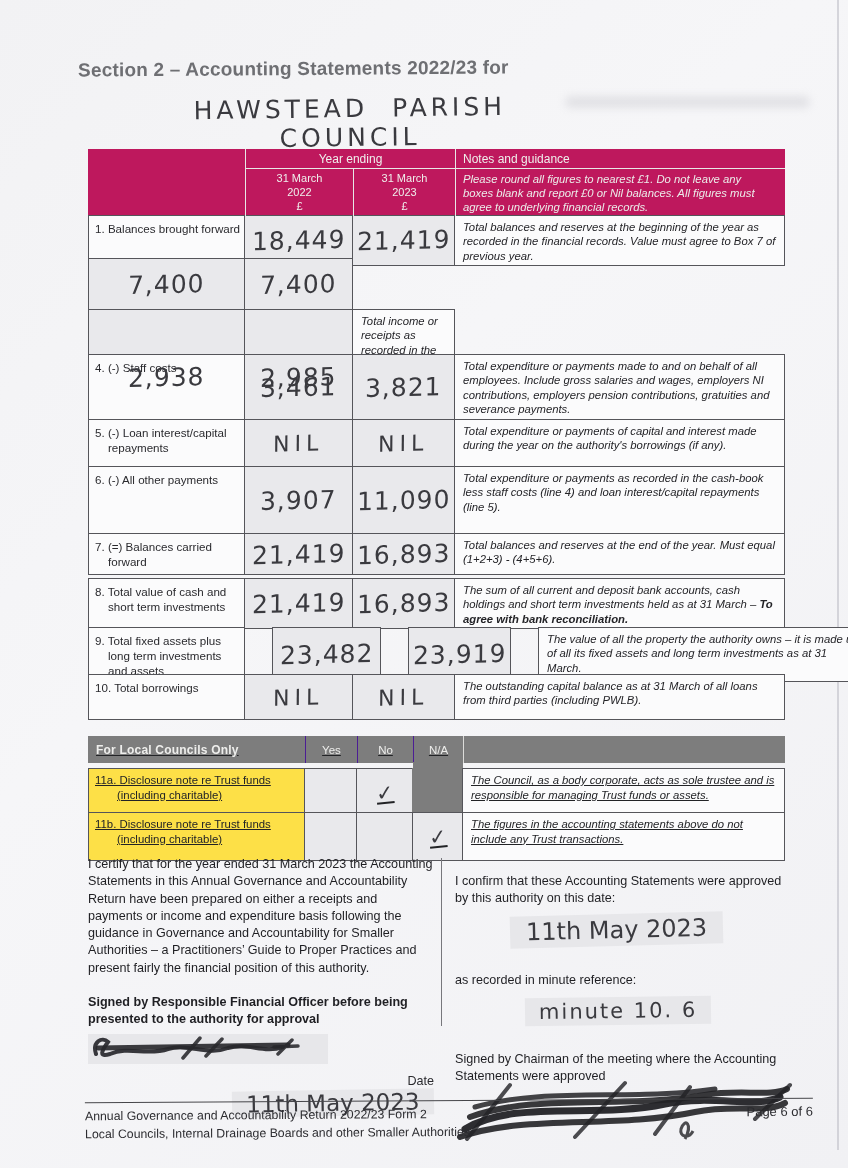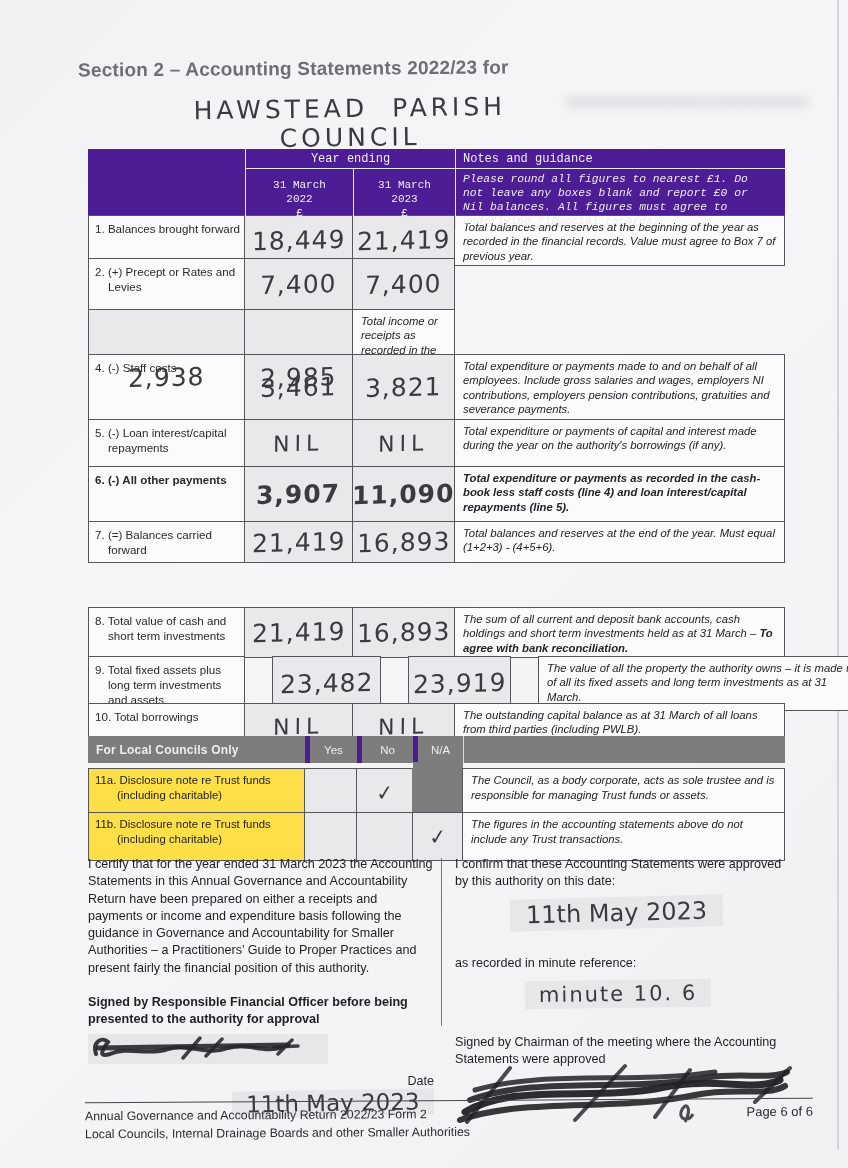--- a/index.html
+++ b/index.html
@@ -18,21 +18,21 @@
   }
   .hw{font-family:"DejaVu Sans",sans-serif;color:#3a3a3f;}
   .council-name{
     position:absolute;left:130px;top:94px;width:440px;text-align:center;
     font-size:25px;letter-spacing:4px;word-spacing:12px;transform:rotate(-.8deg);
   }
 
   
   .tbl{position:absolute;left:88px;width:697px;}
   .grid-row{display:grid;grid-template-columns:157px 108px 102px 330px;margin-top:-1px;}
-  .hdr{background:#4c1d95;color:#efefec;font-family:Liberation Mono, monospace;}
+  .hdr{background:#be185d;color:#efefec;}
   .hdr-top{height:20px;}
   .hdr-sub{height:48px;}
   .hdr-cell{position:relative;display:flex;align-items:center;}
   .hdr-year{grid-column:2/4;justify-content:center;font-size:12px;border-left:1px solid #e8e8e6;}
   .hdr-notes-title{padding-left:7px;font-size:12px;border-left:1px solid #e8e8e6;align-items:flex-start;padding-top:3px;}
   .hdr-march{border-left:1px solid #e8e8e6;border-top:1px solid #e8e8e6;justify-content:center;text-align:center;
     font-size:11px;line-height:1.25;white-space:pre-line;}
   .hdr-guidance{border-left:1px solid #e8e8e6;border-top:1px solid #e8e8e6;font-style:italic;font-size:11.3px;
     line-height:1.25;padding:3px 16px 2px 7px;color:#ececea;align-items:flex-start;}
   .cell{border:1px solid #55555a;margin-left:-1px;box-sizing:border-box;}
@@ -43,39 +43,39 @@
   .val .hw{font-size:25px;letter-spacing:1px;transform:rotate(-1.5deg) skewX(-2deg);}
   .val .hw.nil{font-size:22px;letter-spacing:5px;}
   .note{background:#fbfbfc;font-style:italic;font-size:11.3px;line-height:1.27;padding:4px 6px 2px 8px;color:#242428;}
   .note b{font-style:italic;}
 
   
   .lc-row{display:grid;grid-template-columns:217px 52px 56px 50px 322px;margin-top:-1px;}
   .lc-hdr{height:27px;}
   .lc-hdr .c{background:#7d7d7d;color:#eeeeec;display:flex;align-items:center;}
   .lc-hdr .c.first{padding-left:8px;font-size:12px;font-weight:bold;letter-spacing:.2px;}
-  .lc-hdr .c.opt{justify-content:center;font-size:11.5px;border-left:5px solid #4c1d95;}
+  .lc-hdr .c.opt{justify-content:center;font-size:11.5px;border-left:1px solid #4c1d95;}
   .lc-hdr .c.rest{border-left:1px solid #dcdcda;}
   .lc-spacer{height:7px;}
   .lc-spacer .na-dark{background:#7d7d7d;}
   .lc-r{height:40px;}
   .lc-lab{background:#fde047;font-size:11.4px;line-height:1.3;padding:4px 2px 2px 6px;white-space:pre-line;}
   .lc-lab .lab-in{padding-left:22px;text-indent:-22px;}
   .lc-box{background:#e9e9ec;display:flex;align-items:center;justify-content:center;}
   .lc-box.dark{background:#7d7d7d;border-color:#7d7d7d;}
   .check{font-size:21px;color:#3b3b40;transform:rotate(-6deg);font-family:"DejaVu Sans",sans-serif;}
   .lc-note-wrap{padding:0;border:none;margin-left:-1px;}
   .lc-note-inner{border:1px solid #55555a;height:100%;box-sizing:border-box;background:#fbfbfc;
     font-style:italic;font-size:11.3px;line-height:1.3;padding:4px 6px 14px 8px;}
 
   
   .cert{position:absolute;left:88px;top:856px;width:697px;}
   .cert-left{position:absolute;left:0;top:0;width:346px;}
   .cert-divider{position:absolute;left:353px;top:2px;width:1px;height:168px;background:#77777c;}
-  .cert-right{position:absolute;left:367px;top:0;width:330px;}
+  .cert-right{position:absolute;left:367px;top:17px;width:330px;}
   .cert p{margin:0;font-size:12.6px;line-height:1.37;color:#1f1f23;}
   .cert .bold{font-weight:bold;margin-top:17px;}
   .shade{background:#e7e7ea;}
   .sig-left{position:relative;margin-top:6px;width:240px;height:30px;}
   .date-row{display:flex;align-items:flex-end;margin-top:10px;flex-direction:column;}
   .date-label{font-size:12.6px;color:#2a2a2e;padding-bottom:2px;}
   .date-hw{font-size:23px;margin-left:55px;transform:rotate(-1deg);padding:0 14px;}
   .appr-date{font-size:24px;margin:6px 0 0 55px;transform:rotate(-1.5deg);display:inline-block;padding:2px 16px;}
   .minute-label{margin-top:26px !important;}
   .minute-hw{font-size:21px;margin:8px 0 0 70px;transform:rotate(-.8deg);display:inline-block;padding:2px 14px;letter-spacing:2px;}
@@ -120,23 +120,20 @@
       </div>
     <div class="cell val">
         <span class="hw">18,449</span>
       </div>
     <div class="cell val">
         <span class="hw">21,419</span>
       </div>
     <div class="cell note">Total balances and reserves at the beginning of the year as recorded in the financial records. Value must agree to Box 7 of previous year.</div>
   </div>
   <div class="grid-row" style="height:52px;">
-    <div class="cell lab">
-        <span class="lab-in">2. (+) Precept or Rates and Levies</span>
-      </div>
     <div class="cell val">
         <span class="hw">7,400</span>
       </div>
     <div class="cell val">
         <span class="hw">7,400</span>
       </div>
   </div>
   <div class="grid-row" style="height:46px;">
     <div class="cell val">
         <span class="hw">2,938</span>
@@ -163,21 +160,21 @@
         <span class="lab-in">5. (-) Loan interest/capital repayments</span>
       </div>
     <div class="cell val">
         <span class="hw nil">NIL</span>
       </div>
     <div class="cell val">
         <span class="hw nil">NIL</span>
       </div>
     <div class="cell note">Total expenditure or payments of capital and interest made during the year on the authority's borrowings (if any).</div>
   </div>
-  <div class="grid-row" style="height:56px;font-weight:bold;">
+  <div class="grid-row" style="height:68px;">
     <div class="cell lab">
         <span class="lab-in">6. (-) All other payments</span>
       </div>
     <div class="cell val">
         <span class="hw">3,907</span>
       </div>
     <div class="cell val">
         <span class="hw">11,090</span>
       </div>
     <div class="cell note">Total expenditure or payments as recorded in the cash-book less staff costs (line 4) and loan interest/capital repayments (line 5).</div>
@@ -189,21 +186,21 @@
     <div class="cell val">
         <span class="hw">21,419</span>
       </div>
     <div class="cell val">
         <span class="hw">16,893</span>
       </div>
     <div class="cell note">Total balances and reserves at the end of the year. Must equal (1+2+3) - (4+5+6).</div>
   </div>
 </div>
 
-<div class="tbl" style="top:608px;">
+<div class="tbl" style="top:579px;">
   <div class="grid-row" style="height:50px;">
     <div class="cell lab">
         <span class="lab-in">8. Total value of cash and short term investments</span>
       </div>
     <div class="cell val">
         <span class="hw">21,419</span>
       </div>
     <div class="cell val">
         <span class="hw">16,893</span>
       </div>
@@ -228,21 +225,21 @@
     <div class="cell val">
         <span class="hw nil">NIL</span>
       </div>
     <div class="cell val">
         <span class="hw nil">NIL</span>
       </div>
     <div class="cell note">The outstanding capital balance as at 31 March of all loans from third parties (including PWLB).</div>
   </div>
 </div>
 
-<div class="tbl" style="top:737px;">
+<div class="tbl" style="top:737px;text-decoration:underline;">
   <div class="lc-row lc-hdr">
     <div class="c first">For Local Councils Only</div>
     <div class="c opt">Yes</div>
     <div class="c opt">No</div>
     <div class="c opt">N/A</div>
     <div class="c rest"></div>
   </div>
   <div class="lc-row lc-spacer">
     <div></div>
       <div></div>

